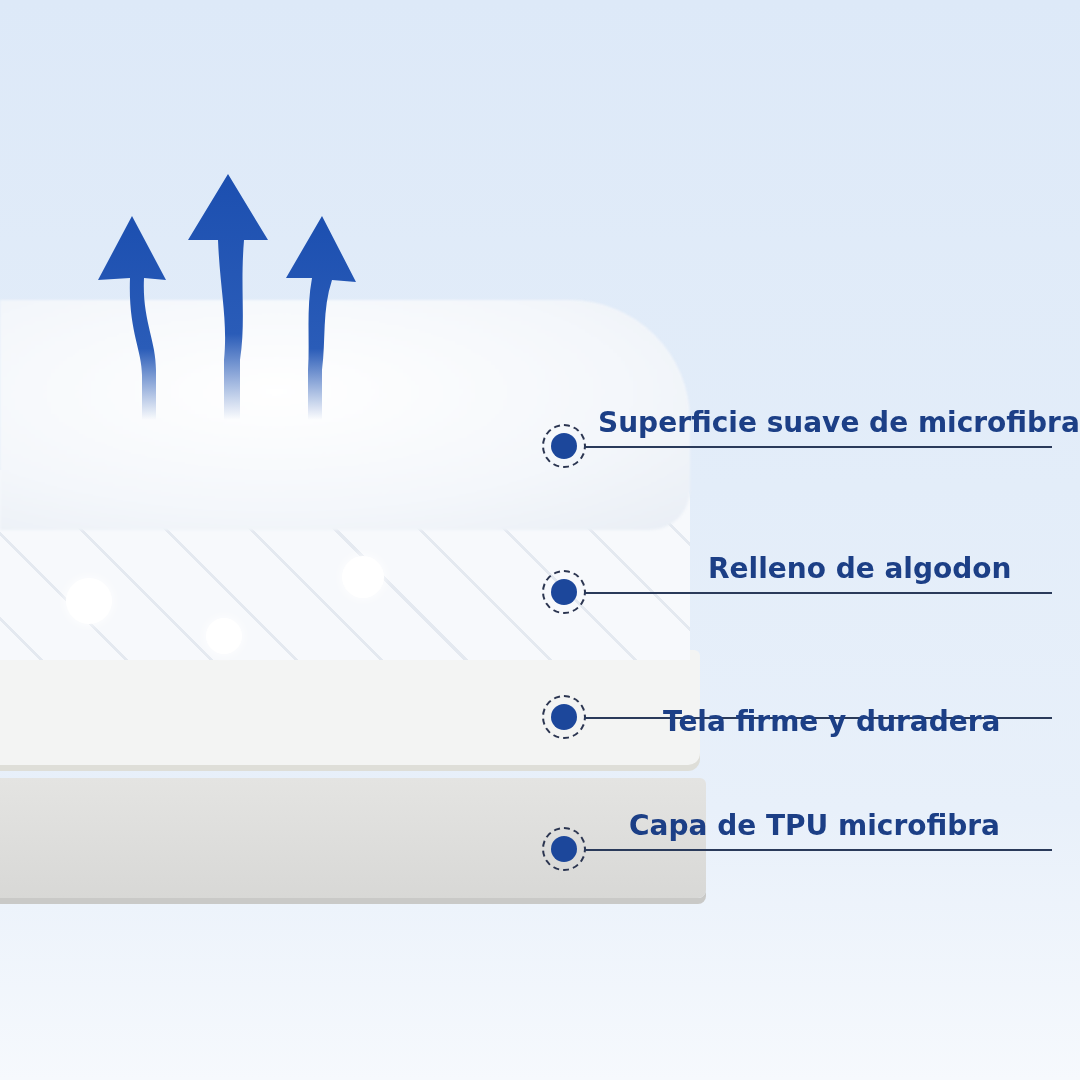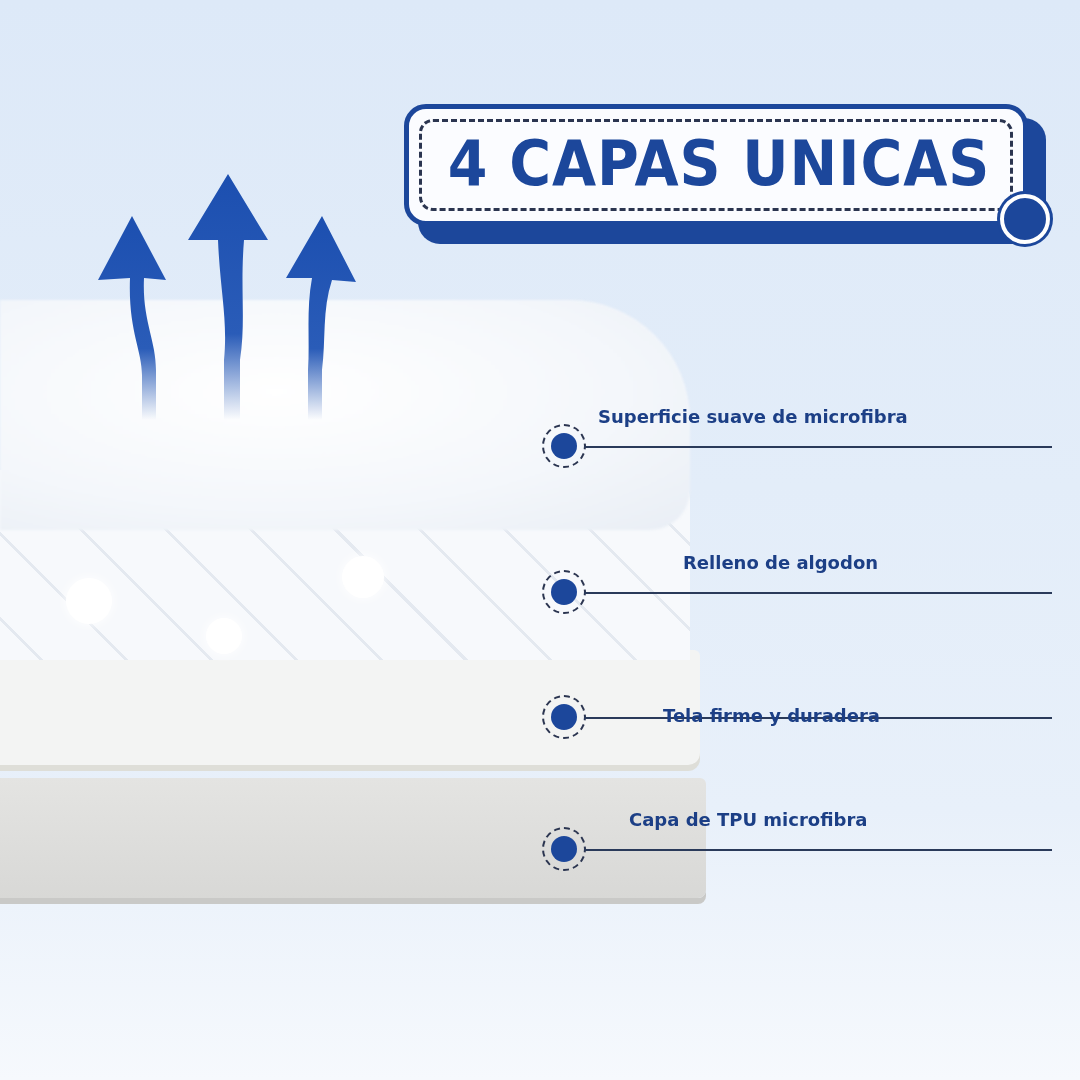--- a/index.html
+++ b/index.html
@@ -18,21 +18,21 @@
   .layer { position:absolute; }
   .l1 { left:0; top:300px; width:690px; height:230px; background:radial-gradient(ellipse at 40% 40%, #ffffff 0%, #f4f7fb 60%, #e9eef5 100%); border-radius:0 120px 40px 0; filter:blur(1px); }
   .l2 { left:0; top:470px; width:690px; height:190px; background:repeating-linear-gradient(45deg, #f7f9fc 0 28px, #e4e9f0 28px 31px, #f7f9fc 31px 60px), #f5f7fa; border-radius:0 30px 0 0; }
   .l3 { left:0; top:650px; width:700px; height:115px; background:#f3f4f3; border-radius:0 6px 12px 0; box-shadow:0 6px 0 #deded8; }
   .l4 { left:0; top:778px; width:706px; height:120px; background:linear-gradient(180deg,#e4e4e2,#d8d8d6); border-radius:0 6px 8px 0; box-shadow:0 6px 0 #c9c9c7; }
   .puff { position:absolute; border-radius:50%; background:#fff; box-shadow:0 0 12px #fff; }
   
   .arrow { position:absolute; }
   
   .label { position:absolute; }
-  .label-text { position:absolute; font-weight:bold; font-size:18px; color:#1c3f86; white-space:nowrap;text-align:center; }
+  .label-text { position:absolute; font-weight:bold; font-size:28px; color:#1c3f86; white-space:nowrap;text-align:center; }
   .label-line { position:absolute; height:2px; background:#2a3a5a; }
   .dot { position:absolute; width:44px; height:44px; border-radius:50%; border:2px dashed #2b3550; box-sizing:border-box; }
   .dot::after { content:""; position:absolute; left:7px; top:7px; width:26px; height:26px; border-radius:50%; background:#1c479b; }
 </style>
 </head>
 <body>
 
 <div class="stage">
 
   <div>
@@ -53,39 +53,31 @@
         <stop offset="1" stop-color="#2a5cb8" stop-opacity="0"></stop>
       </linearGradient>
     </defs>
     <g fill="url(#ag)">
       <path d="M8 110 L42 46 L76 110 L54 108 C52 150 66 170 66 200 L66 250 L52 250 L52 205 C52 180 38 160 40 108 Z"></path>
       <path d="M98 70 L138 4 L178 70 L154 70 C150 120 156 150 150 190 L150 250 L134 250 L134 190 C138 150 130 120 128 70 Z"></path>
       <path d="M196 108 L232 46 L266 112 L242 110 C232 140 236 170 232 200 L232 250 L218 250 L218 200 C220 170 216 140 222 108 Z"></path>
     </g>
   </svg>
 
-  <div class="badge">
-    <div class="badge-shadow"></div>
-    <div class="badge-face">
-      <div class="badge-dash"></div>
-    </div>
-    <div class="badge-text">4 CAPAS UNICAS</div>
-    <div class="badge-knob"></div>
-  </div>
 
   <div class="label">
     <div class="dot" style="left:542px;top:424px;"></div>
     <div class="label-line" style="left:584px;top:446px;width:468px;"></div>
     <div class="label-text" style="left:598px;top:406px;">Superficie suave de microfibra</div>
   </div>
 
   <div class="label">
     <div class="dot" style="left:542px;top:570px;"></div>
     <div class="label-line" style="left:584px;top:592px;width:468px;"></div>
-    <div class="label-text" style="left:683px;top:552px;">Relleno de algodon</div>
+    <div class="label-text" style="left:708px;top:552px;">Relleno de algodon</div>
   </div>
 
   <div class="label">
     <div class="dot" style="left:542px;top:695px;"></div>
     <div class="label-line" style="left:584px;top:717px;width:468px;"></div>
     <div class="label-text" style="left:663px;top:677px;margin-top:28px;">Tela firme y duradera</div>
   </div>
 
   <div class="label">
     <div class="dot" style="left:542px;top:827px;"></div>

